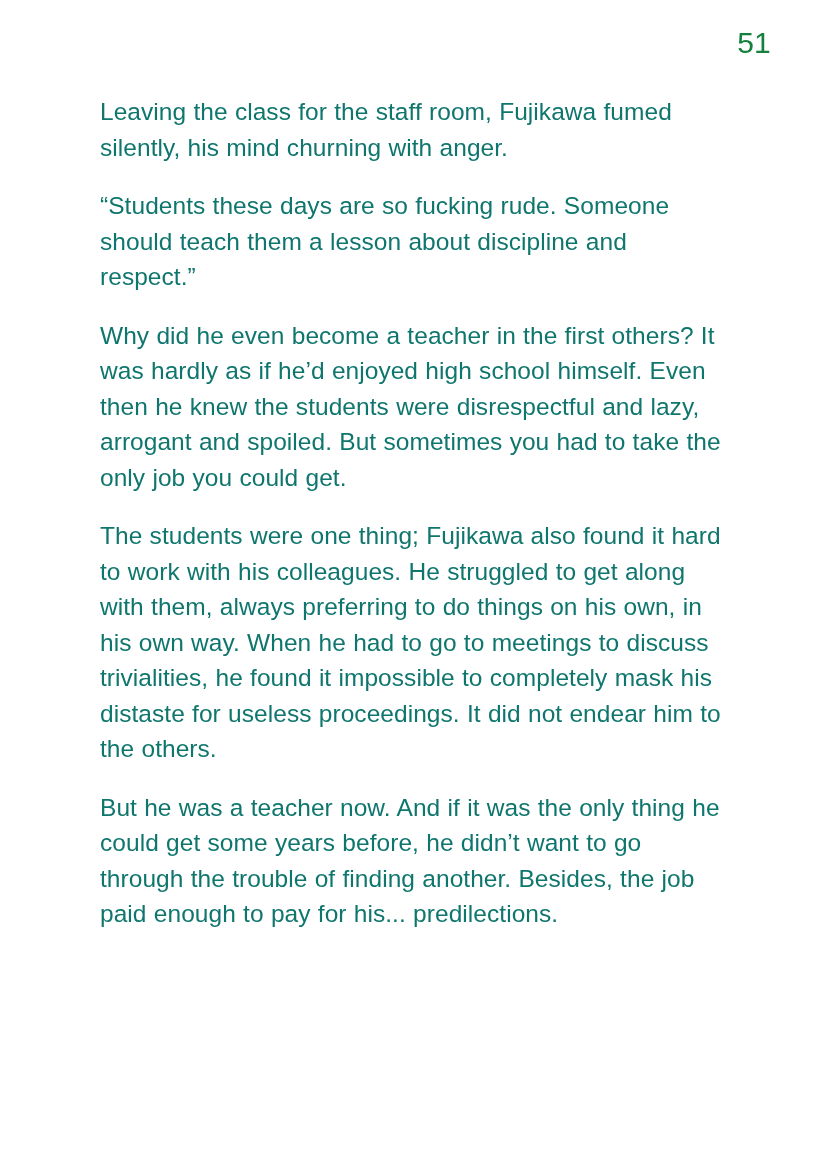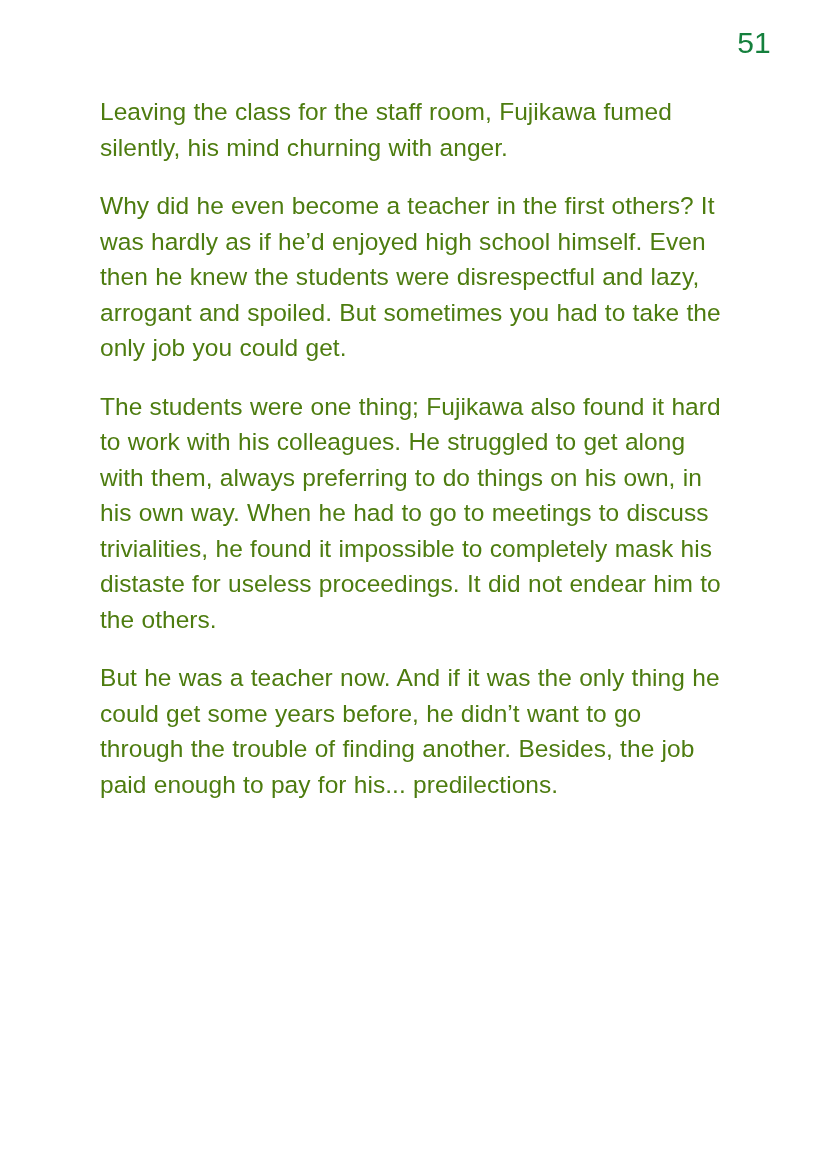--- a/index.html
+++ b/index.html
@@ -36,36 +36,37 @@
     position: absolute;
     top: 94px;
     left: 100px;
     width: 625px;
   }
   .para {
     font-size: 24.5px;
     line-height: 35.5px;
     margin: 0 0 23px 0;
     text-align: left;
-    color: #4d7c0f;
+    color: #0f766e;
     letter-spacing: 0.05px;
     word-spacing: 0.4px;
   }
   .para:last-child {
     margin-bottom: 0;
     margin-top: 19px;
   }
 </style>
 </head>
 <body>
 
 <div class="page">
 
   <div class="page-number">51</div>
 
   <div class="body-text">
     <p class="para">Leaving the class for the staff room, Fujikawa fumed silently, his mind churning with anger.</p>
+    <p class="para">“Students these days are so fucking rude. Someone should teach them a lesson about discipline and respect.”</p>
     <p class="para">Why did he even become a teacher in the first others? It was hardly as if he’d enjoyed high school himself. Even then he knew the students were disrespectful and lazy, arrogant and spoiled. But sometimes you had to take the only job you could get.</p>
     <p class="para">The students were one thing; Fujikawa also found it hard to work with his colleagues. He struggled to get along with them, always preferring to do things on his own, in his own way. When he had to go to meetings to discuss trivialities, he found it impossible to completely mask his distaste for useless proceedings. It did not endear him to the others.</p>
     <p class="para">But he was a teacher now. And if it was the only thing he could get some years before, he didn’t want to go through the trouble of finding another. Besides, the job paid enough to pay for his... predilections.</p>
   </div>
 
 </div>
 
 </body></html>

